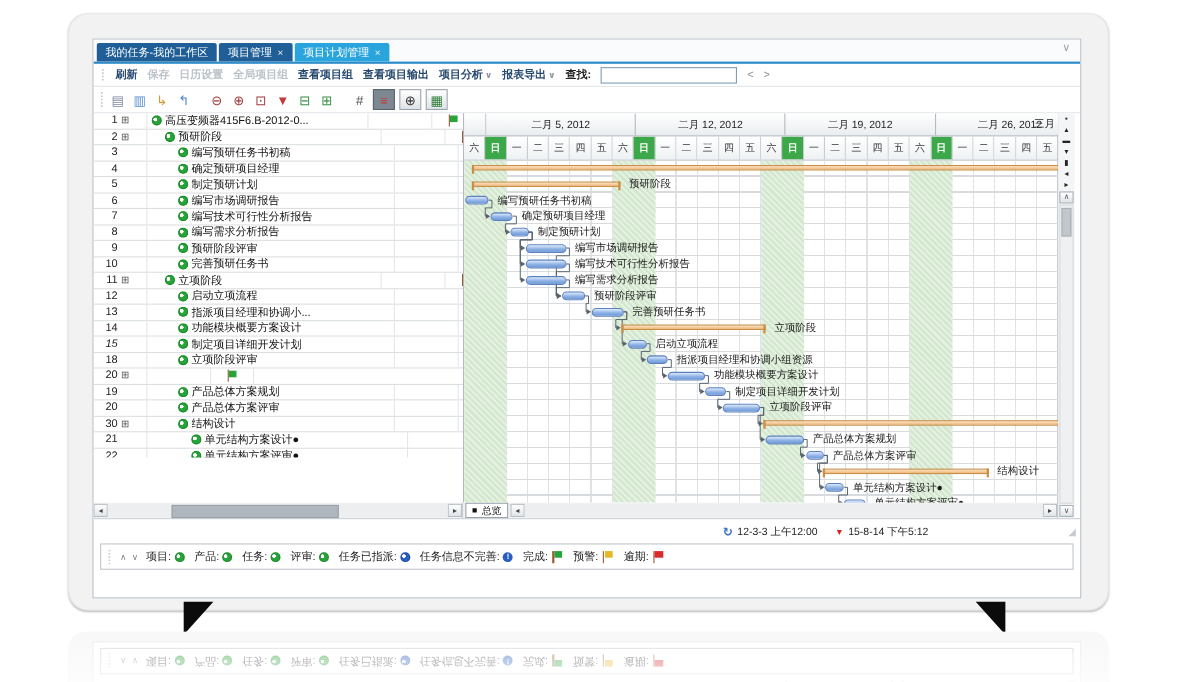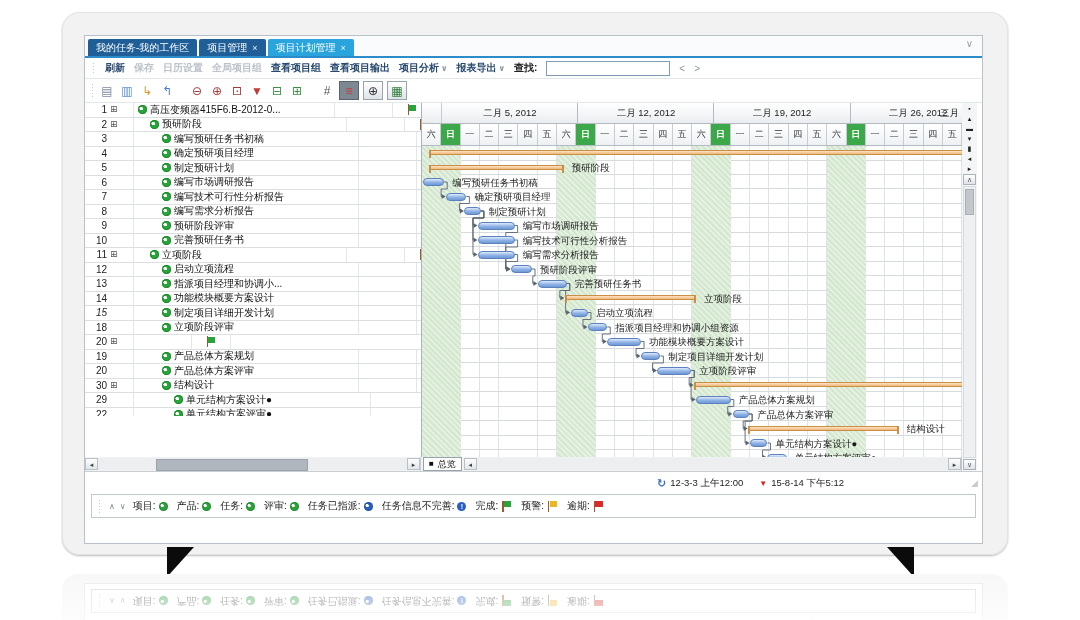--- a/index.html
+++ b/index.html
@@ -429,21 +429,21 @@
                   </div>
                   <div class="td" style="width: 196px; padding-left: 28px;">
                     <span class="task-icon"></span>
                     <span class="tname">结构设计</span>
                   </div>
                   <div class="td" style="width: 57px;"></div>
                   <div class="td td-flag" style="width: 38px;"></div>
                 </div>
                 <div class="trow">
                   <div class="td td-num" style="width: 42px;">
-                    <span class="num-txt">29</span>
+                    <span class="num-txt">21</span>
                   </div>
                   <div class="td" style="width: 196px; padding-left: 40px;">
                     <span class="task-icon"></span>
                     <span class="tname">单元结构方案设计●</span>
                   </div>
                   <div class="td" style="width: 57px;"></div>
                 </div>
                 <div class="trow">
                   <div class="td td-num" style="width: 42px;">
                     <span class="num-txt">22</span>

